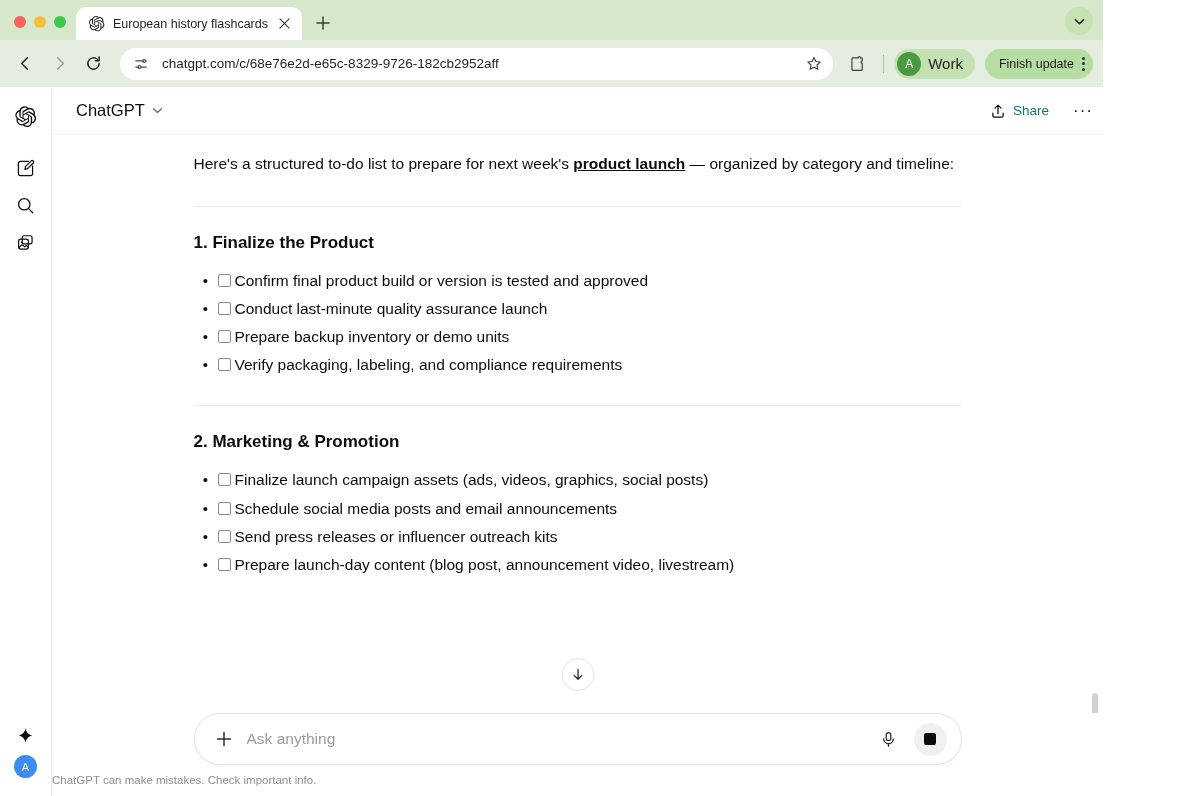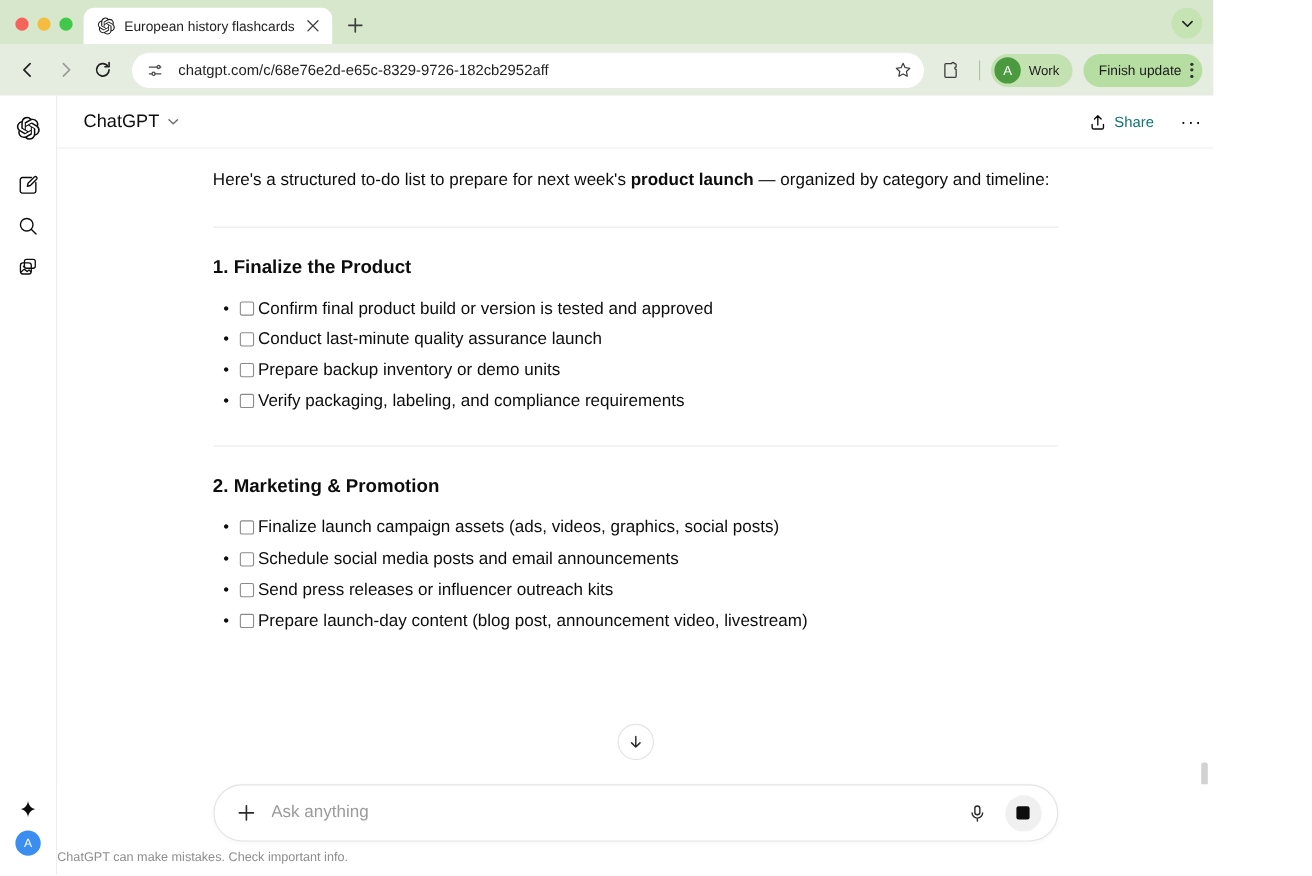--- a/index.html
+++ b/index.html
@@ -76,21 +76,21 @@
   .ext-btn { width: 30px; height: 30px; display: flex; align-items: center; justify-content: center; cursor: pointer; }
   .tb-sep { width: 1px; height: 18px; background: #a9c49a; margin: 0 6px; }
   .profile-chip {
     height: 30px; background: #c4e2b1; border-radius: 16px;
     display: flex; align-items: center; gap: 7px; padding: 0 12px 0 3px; cursor: pointer;
   }
   .profile-av {
     width: 24px; height: 24px; border-radius: 50%; background: #4c9a3f; color: #fff;
     font-size: 12px; display: flex; align-items: center; justify-content: center; flex: none;
   }
-  .profile-name { font-size: 12px; color: #1c1c1c; text-align: right; }
+  .profile-name { font-size: 15px; color: #1c1c1c; text-align: right; }
   .update-chip {
     height: 30px; background: #b7dea2; border-radius: 16px; margin-left: 6px;
     display: flex; align-items: center; gap: 8px; padding: 0 8px 0 14px; cursor: pointer;
   }
   .update-label { font-size: 12.5px; color: #1c1c1c; }
   .kebab { display: flex; flex-direction: column; gap: 2.5px; align-items: center; cursor: pointer; }
   .kebab i { width: 3px; height: 3px; border-radius: 50%; background: #303030; display: block; }
 
   
   .viewport { flex: 1; display: flex; background: #ffffff; position: relative; overflow: hidden; }
@@ -136,21 +136,21 @@
 
   .user-row { display: flex; justify-content: flex-end; margin-bottom: 44px; }
   .user-bubble {
     background: #f4f4f4; border-radius: 20px; padding: 10px 19px;
     font-size: 15.5px; color: #0d0d0d; line-height: 1.5; max-width: 560px;
   }
 
   .intro {
     font-size: 15.5px; line-height: 1.72; color: #0d0d0d; margin-bottom: 28px;
   }
-  .intro b { font-weight: 700; }
+  .intro b { font-weight: 700; text-decoration: underline; }
 
   hr.sec-rule { border: 0; border-top: 1px solid #e8e8e8; margin: 0 0 26px 0; }
 
   .sec-title {
     font-size: 17px; font-weight: 700; color: #0d0d0d; margin-bottom: 14px;
   }
   ul.checklist { list-style: none; margin: 0 0 26px 0; padding: 0; }
   ul.checklist li {
     display: flex; align-items: flex-start; gap: 0;
     font-size: 15.5px; line-height: 1.82; color: #0d0d0d;

